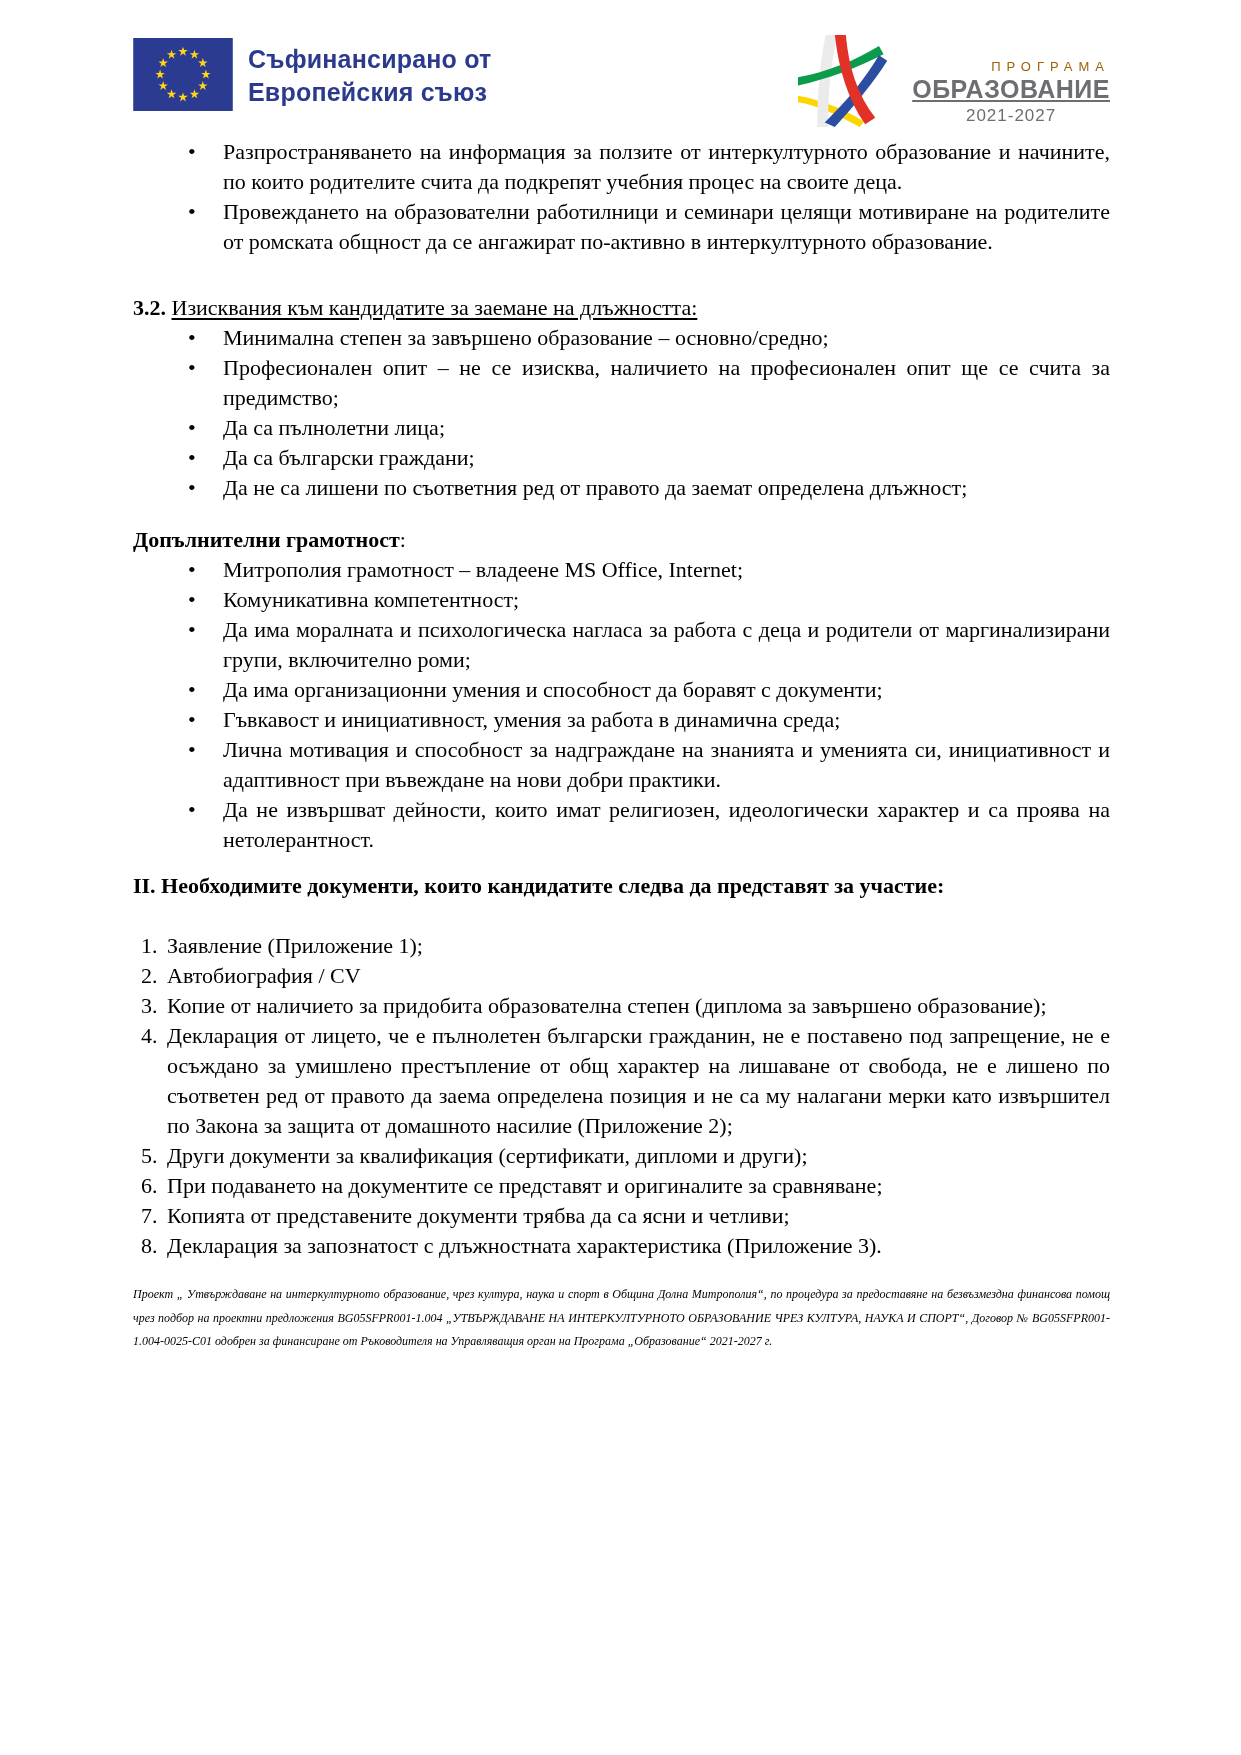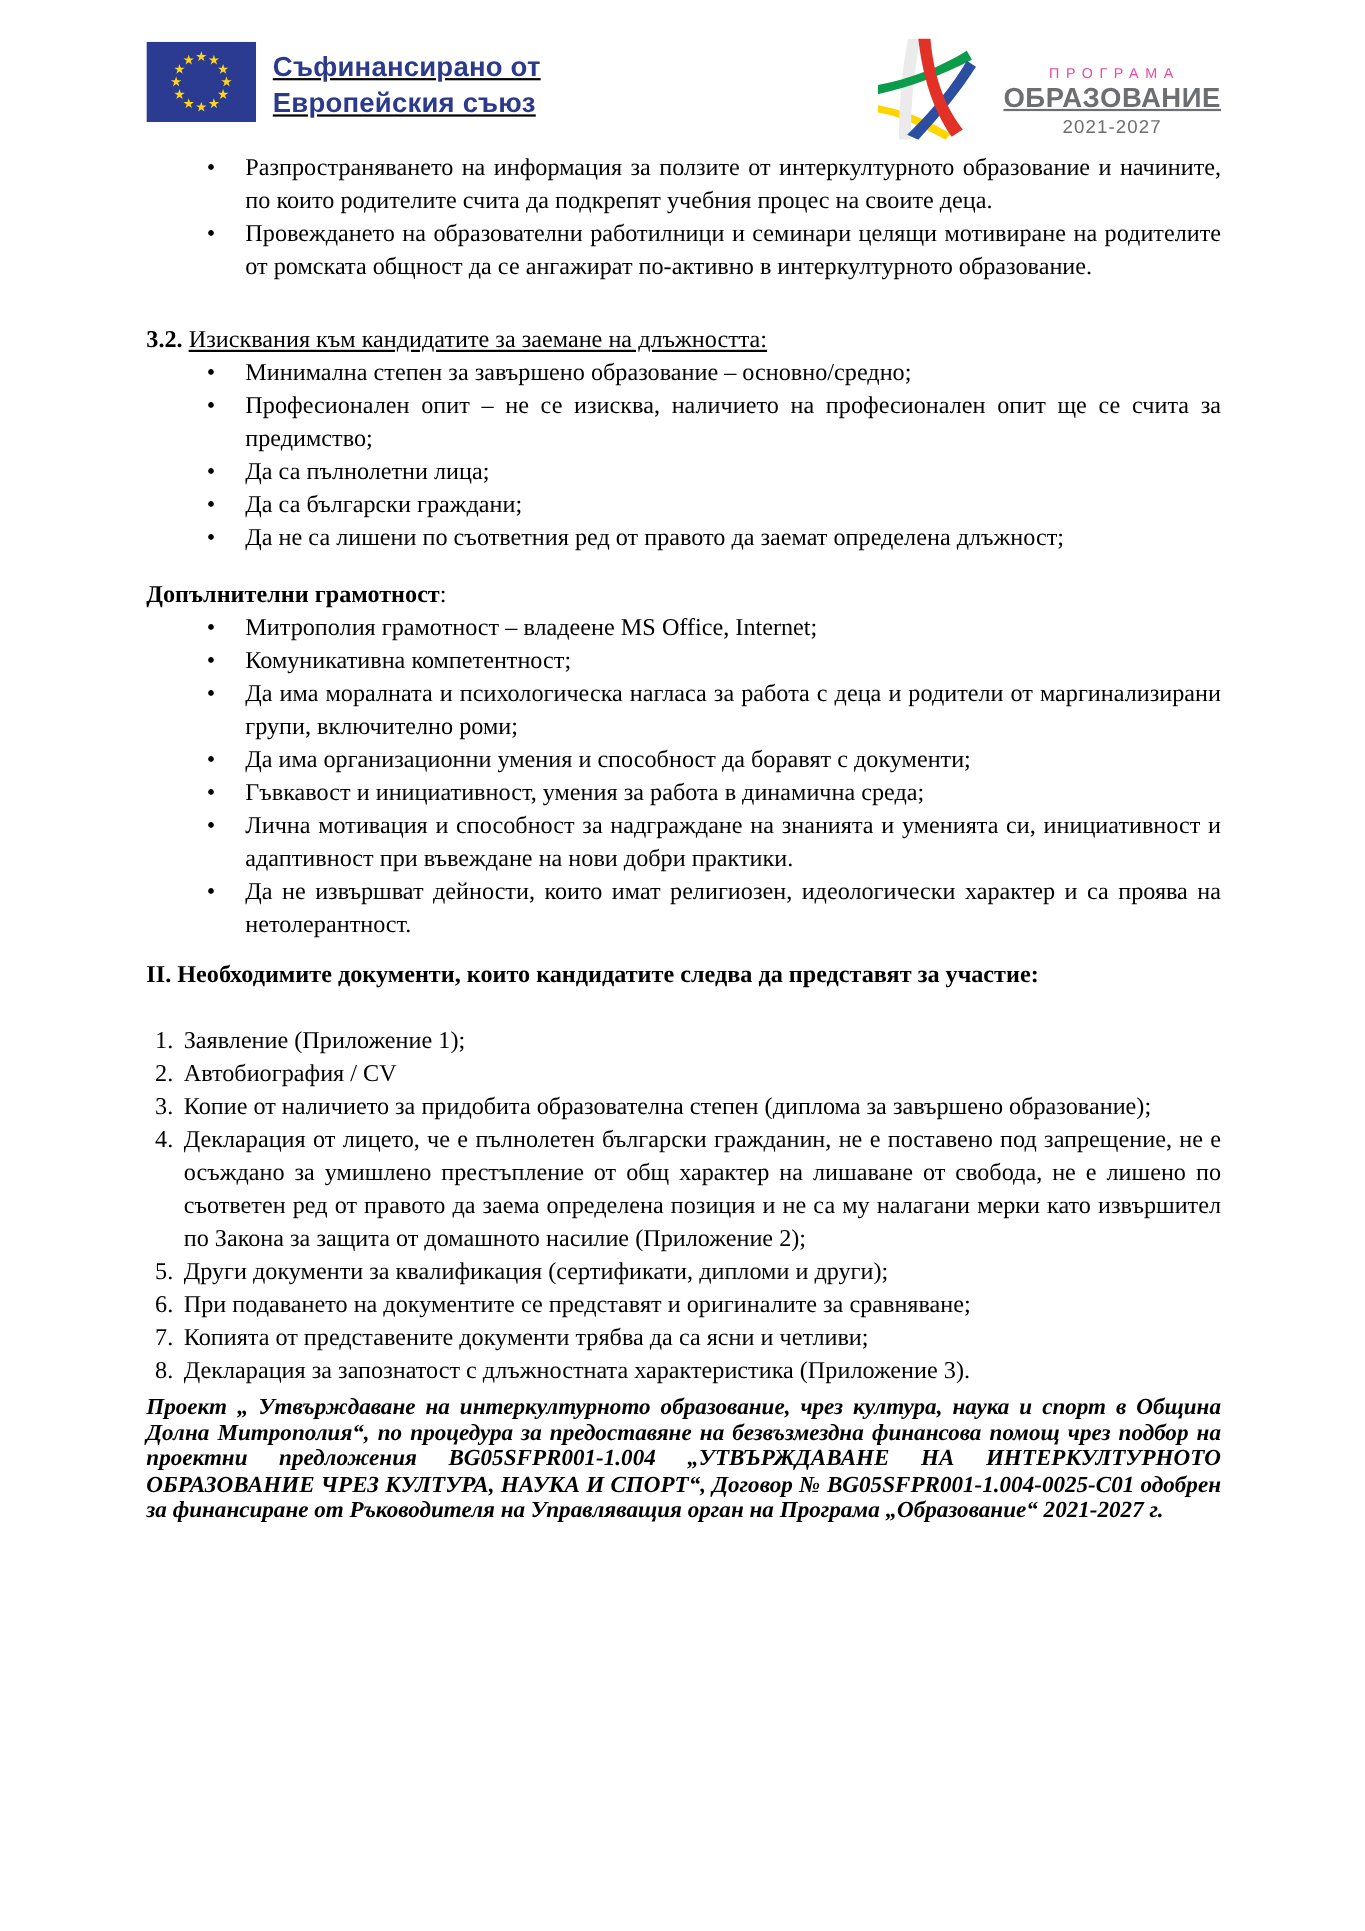--- a/index.html
+++ b/index.html
@@ -4,54 +4,53 @@
 <style>
   html,body{margin:0;padding:0;background:#888;}
   .page{
     width:1241px;height:1755px;background:#ffffff;margin:0 auto;
     box-sizing:border-box;padding:33px 131px 0 133px;
     font-family:"Liberation Serif","DejaVu Serif",serif;
     color:#000;position:relative;overflow:hidden;
   }
   
   .header{display:flex;justify-content:space-between;align-items:flex-start;height:94px;margin-bottom:10px;}
-  .eu-logo{display:flex;align-items:flex-end;text-decoration:underline;}
+  .eu-logo{display:flex;align-items:center;}
   .eu-flag{width:100px;height:73px;display:block;margin-top:5px;}
   .eu-text{
     font-family:"Liberation Sans","DejaVu Sans",sans-serif;
     font-weight:bold;color:#2b3a8d;font-size:25px;line-height:33px;
     margin-left:15px;margin-top:8px;letter-spacing:0.2px;
   }
   .program-logo{display:flex;align-items:flex-start;margin-top:2px;}
   .ribbons{width:92px;height:92px;display:block;}
   .program-text{margin-left:22px;margin-top:24px;font-family:"Liberation Sans","DejaVu Sans",sans-serif;color:#6d6e71;text-align:center;}
-  .program-text .p-small{font-size:13px;letter-spacing:6px;color:#ec4899;margin-left:4px;}
+  .program-text .p-small{font-size:13px;letter-spacing:6px;color:#a16207;margin-left:4px;text-align:right;}
   .program-text .p-name{font-size:25px;font-weight:bold;letter-spacing:0.5px;margin-top:1px;text-decoration:underline;}
   .program-text .p-years{font-size:17px;letter-spacing:1px;margin-top:2px;}
   
   .bodytext{font-size:22px;line-height:30px;text-align:justify;}
   ul.bullets{list-style:none;margin:0;padding:0 0 0 90px;}
   ul.bullets>li{position:relative;text-align:justify;}
   ul.bullets>li::before{content:"\2022";position:absolute;left:-35px;top:0;}
   .intro{margin-top:12px;}
   .sec32{margin:36px 0 0 0;line-height:30px;}
   .sec32 .num{font-weight:bold;margin-top:32px;}
   .sec32 .ttl{text-decoration:underline;text-underline-offset:3px;}
   .reqs{margin-top:32px;}
   .add-heading{margin:22px 0 0 0;line-height:30px;}
   .add-heading .bld{font-weight:bold;}
   .addreqs{margin-top:28px;}
   .sec2{margin:16px 0 0 0;font-weight:bold;line-height:30px;}
   ol.docs{list-style:none;margin:30px 0 0 0;padding:0;}
   ol.docs>li{position:relative;padding-left:34px;text-align:justify;}
   ol.docs>li .num{position:absolute;left:8px;top:0;}
   .footer{
-    margin-top:6px;font-style:italic;font-size:21px;line-height:23.5px;
+    margin-top:22px;font-style:italic;font-size:12px;line-height:23.5px;
     text-align:justify;
-    font-weight:bold;
   }
 </style>
 </head>
 <body>
 
 <div class="page">
 
   <div class="header">
 
     <div class="eu-logo">

